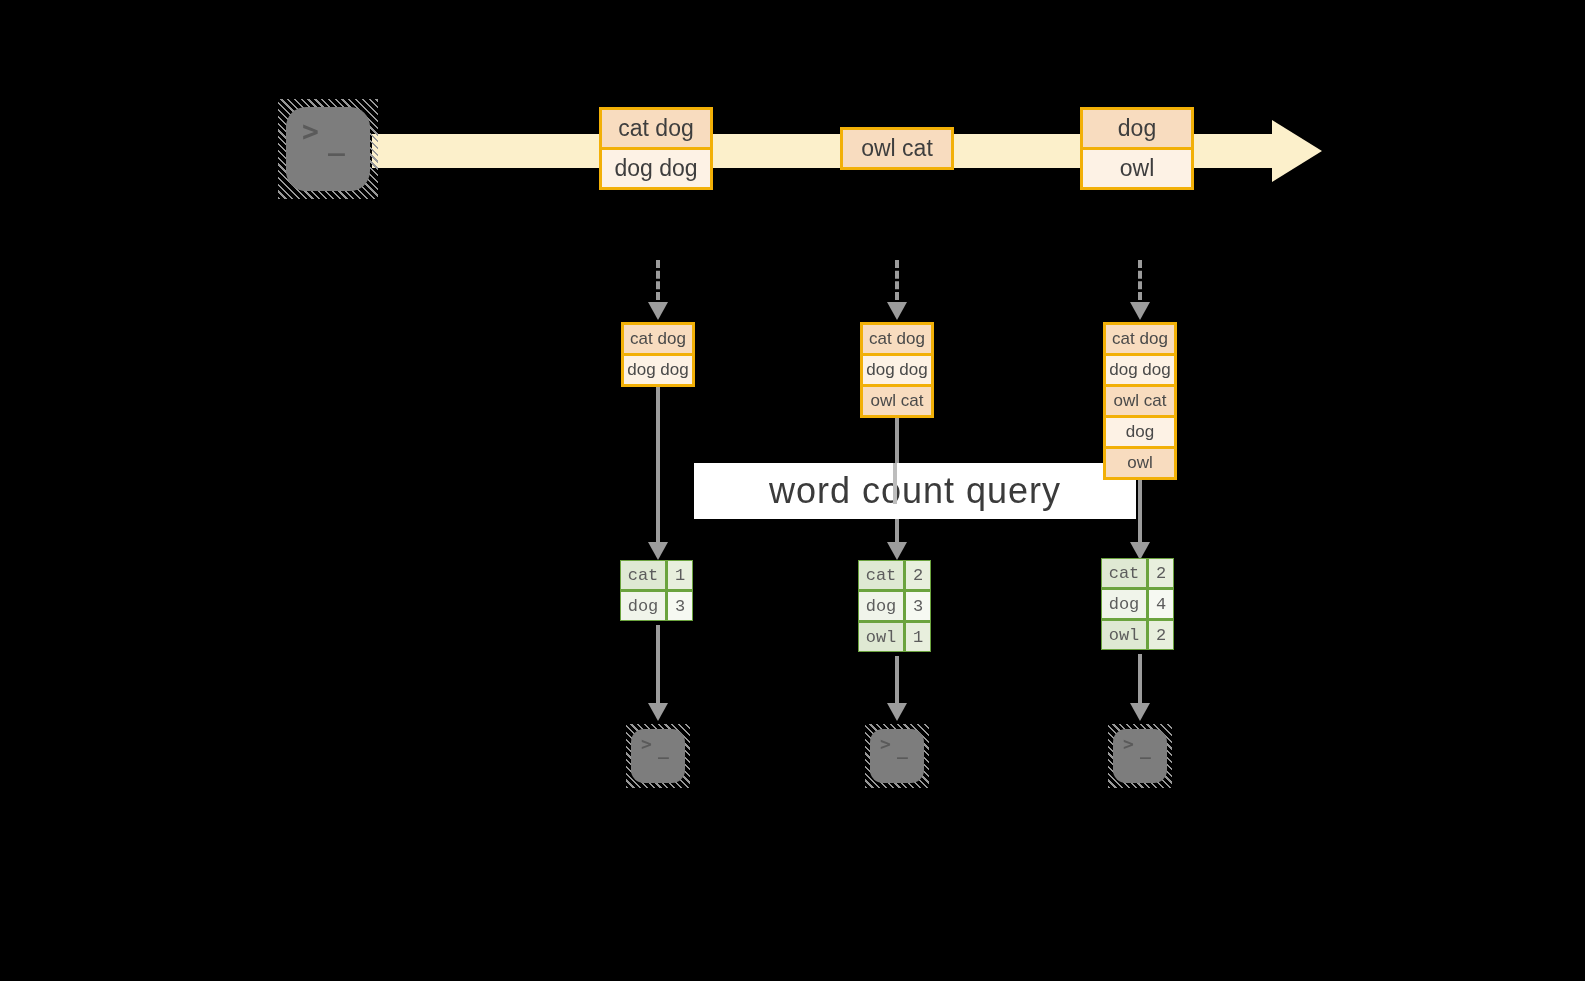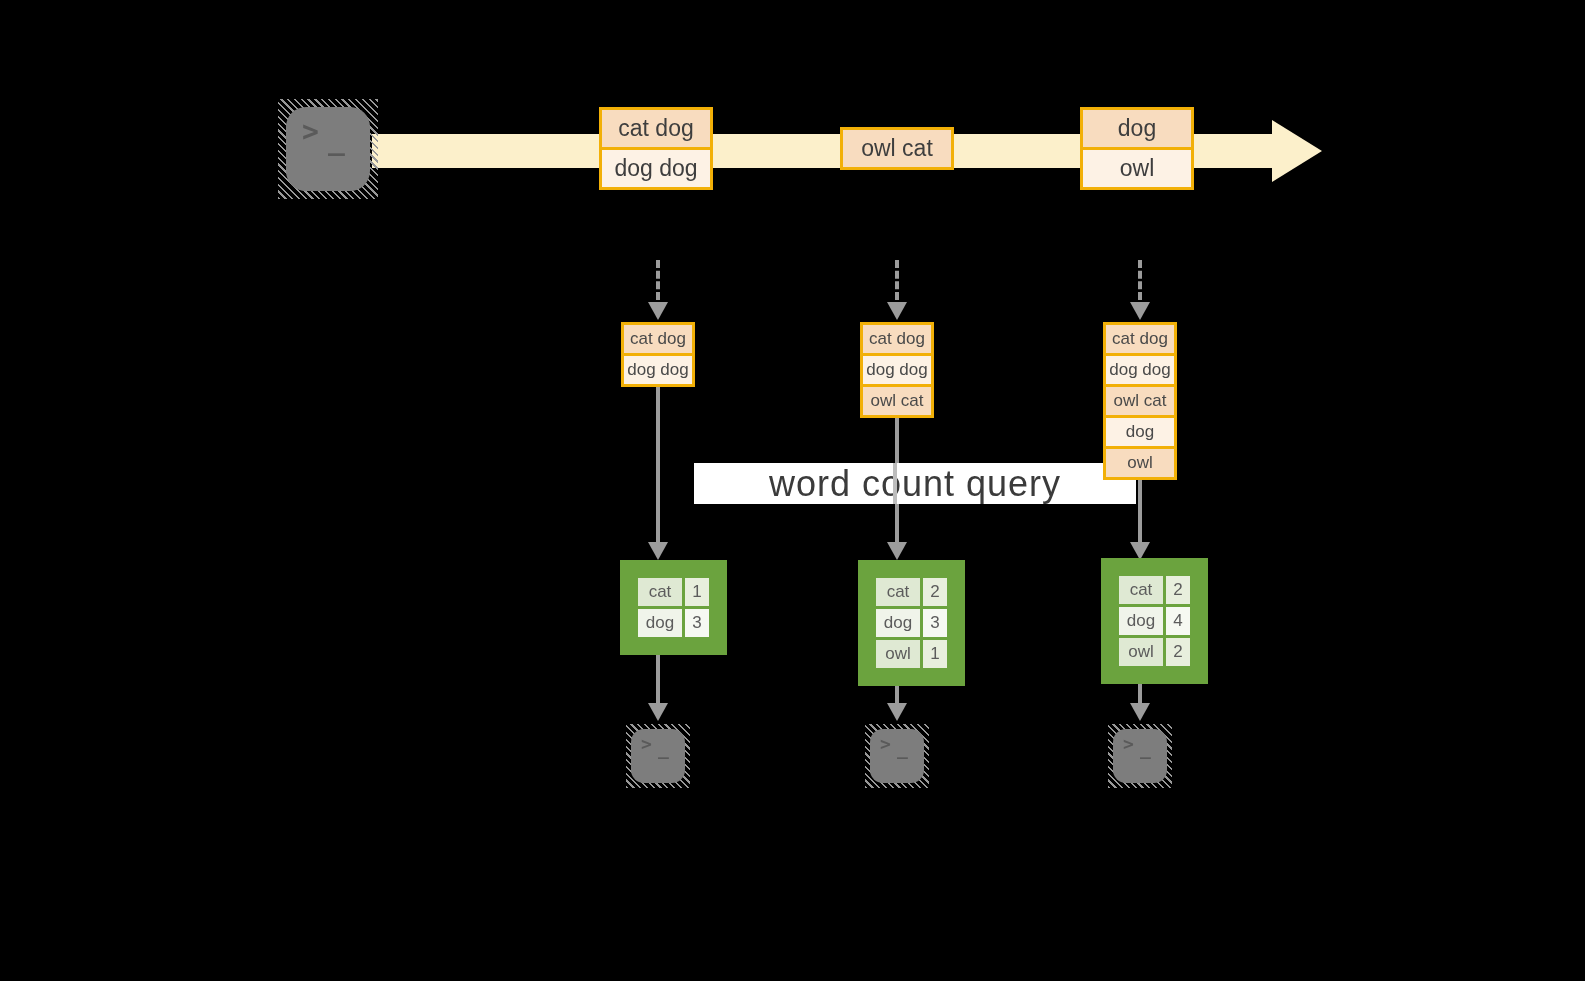--- a/index.html
+++ b/index.html
@@ -37,28 +37,28 @@
     font-size:17px; color:#4a4a4a; }
   .fill-dark  { background:#f8dcbf; }
   .fill-light { background:#fdf2e5; }
   
   .dashline { position:absolute; width:0; border-left:4px dashed #9c9c9c; z-index:1; }
   .solidline { position:absolute; width:4px; background:#9c9c9c; z-index:1; }
   .downhead { position:absolute; width:0; height:0; z-index:1;
     border-left:10px solid transparent; border-right:10px solid transparent;
     border-top:18px solid #9c9c9c; }
   
-  .query-band { position:absolute; left:694px; top:463px; width:442px; height:41px;
+  .query-band { position:absolute; left:694px; top:463px; width:442px; height:56px;
     background:#ffffff; z-index:2; display:flex; align-items:center; justify-content:center; }
   .query-label { font-size:36px; color:#3b3b3b; letter-spacing:1px; }
   .band-line { position:absolute; left:893px; top:463px; width:4px; height:41px;
     background:#bdbdbd; z-index:3; }
   
-  .gtable { position:absolute; background:#6ba33e; padding:18px; z-index:4;
-    display:grid; grid-template-columns:44px 24px; gap:3px; }
+  .gtable { position:absolute; background:#6ba33e; padding:1px; z-index:4;
+    display:grid; grid-template-columns:44px 24px; gap:3px;font-family:Liberation Mono, monospace; }
   .gcell { height:28px; display:flex; align-items:center; justify-content:center;
     font-size:17px; color:#5c5c5c; }
   .g-dark  { background:#dfe9d3; }
   .g-dark2 { background:#e8efdd; }
   .g-light { background:#f0f4ea; }
   .g-light2{ background:#f6f9f2; }
 </style>
 </head>
 <body>
 

